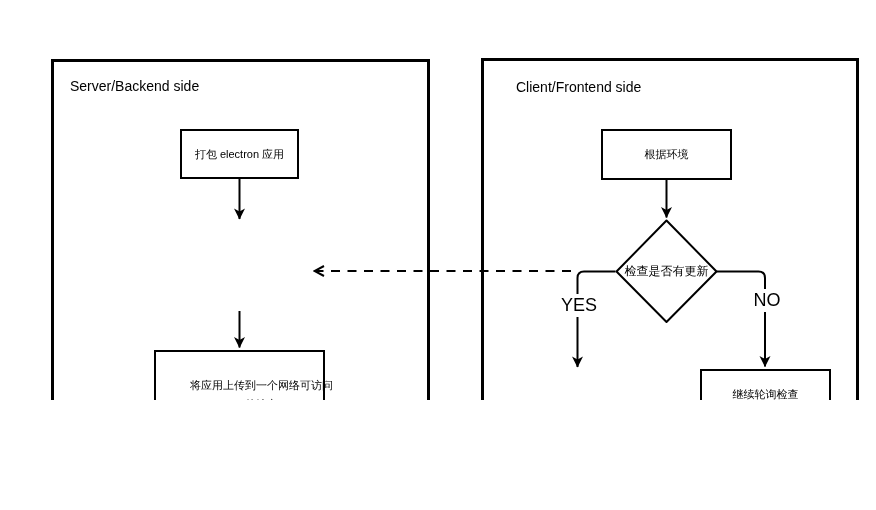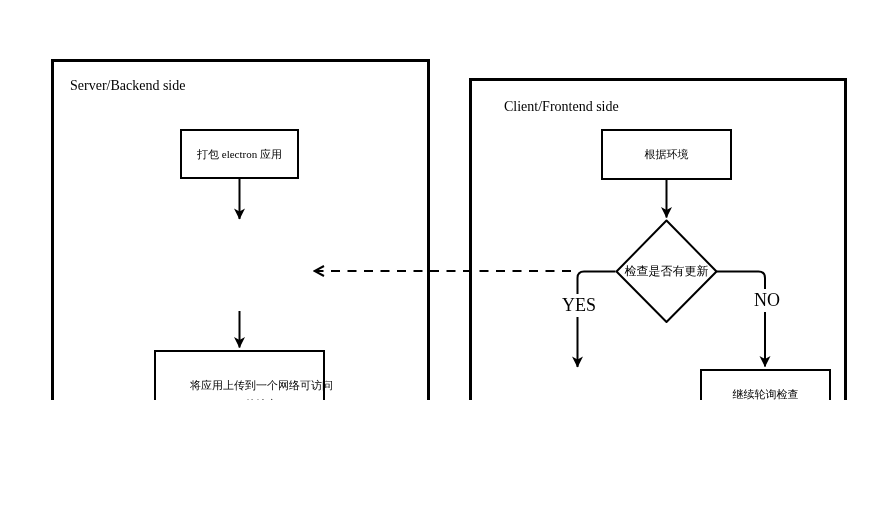--- a/index.html
+++ b/index.html
@@ -1,21 +1,21 @@
 <!DOCTYPE html>
 <html><head>
 <meta charset="utf-8">
 <style>
   html, body { margin: 0; padding: 0; background: #ffffff; }
   #stage {
     position: relative;
     width: 876px;
     height: 400px;
     background: #ffffff;
-    font-family: Liberation Serif, serif;
+    font-family: Liberation Sans, sans-serif;
     color: #000000;
     overflow: hidden;
   }
   .panel {
     position: absolute;
     border: 3px solid #000000;
     background: transparent;
     box-sizing: border-box;
   }
   .panel-title {
@@ -63,21 +63,21 @@
 
   
   #node-package-app     { left: 180px; top: 129px; width: 119px; height: 50px; }
   #node-separate        { left: 170px; top: 222px; width: 140px; height: 90px; }
   #node-upload          { left: 154px; top: 350px; width: 171px; height: 90px; padding-left: 44px; }
   #node-open-app        { left: 601px; top: 129px; width: 131px; height: 51px; }
   #node-download-update { left: 511px; top: 370px; width: 131px; height: 49px; }
   #node-keep-polling    { left: 700px; top: 369px; width: 131px; height: 50px; justify-content: center; }
 
   #server-panel { left: 51px; top: 59px; width: 379px; height: 430px; }
-  #client-panel { left: 469px; top: 58px; width: 378px; height: 431px; margin-top: 20px; }
+  #client-panel { left: 481px; top: 58px; width: 378px; height: 431px; }
   #server-panel .panel-title { left: 16px; top: 16px; }
   #client-panel .panel-title { left: 32px; top: 18px; }
 </style>
 </head>
 <body>
 
 <div id="stage">
 
   <div class="panel" id="server-panel">
     <div class="panel-title">Server/Backend side</div>

